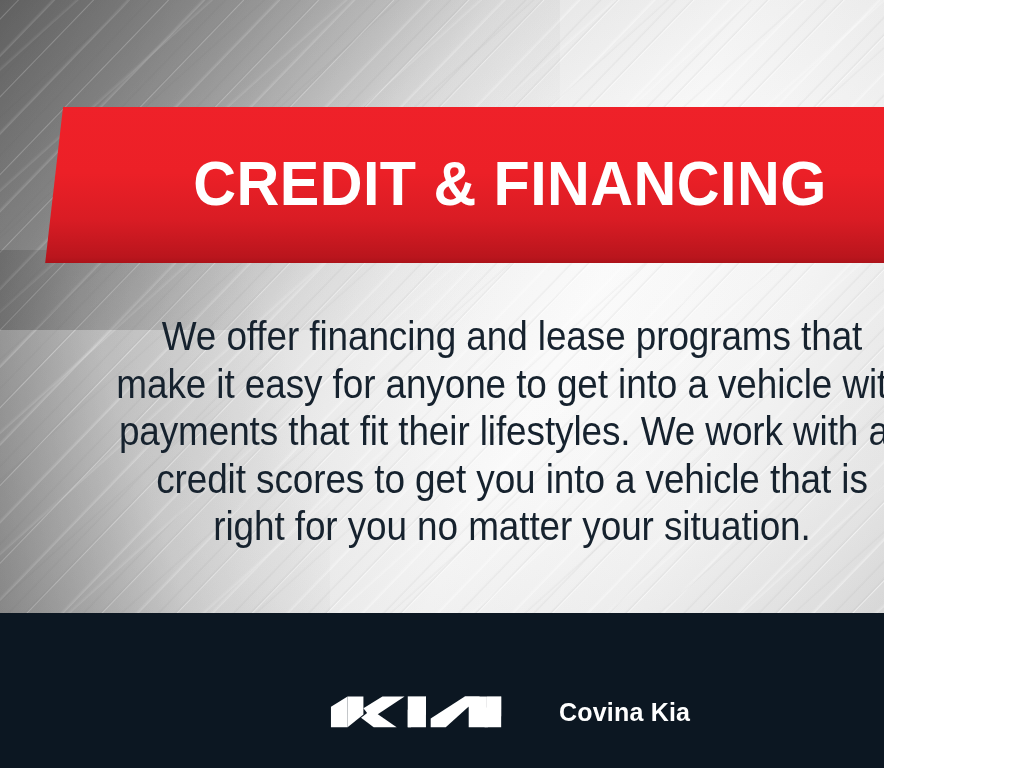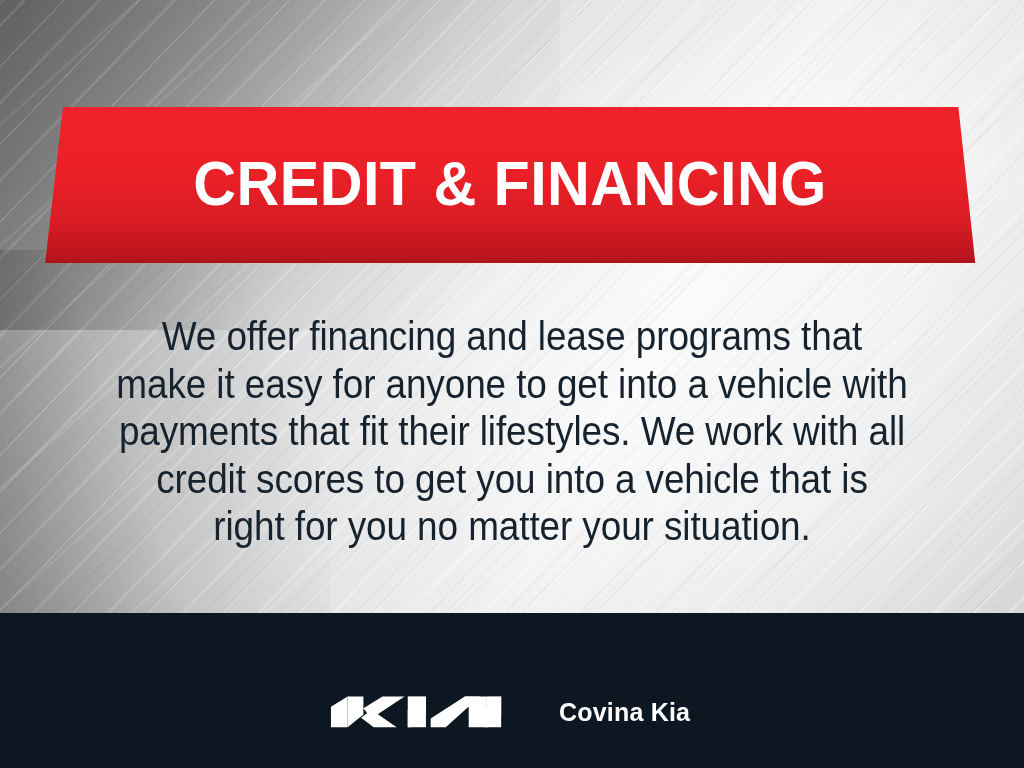--- a/index.html
+++ b/index.html
@@ -7,21 +7,21 @@
     margin: 0;
     padding: 0;
     background: #ffffff;
   }
   body {
     font-family: "Liberation Sans", sans-serif;
   }
 
   .slide {
     position: relative;
-    width: 1024px;
+    width: 884px;
     height: 768px;
     overflow: hidden;
     background: #e9e9e9;
   }
 
   
   .bg-base {
     position: absolute;
     inset: 0;
     background:

